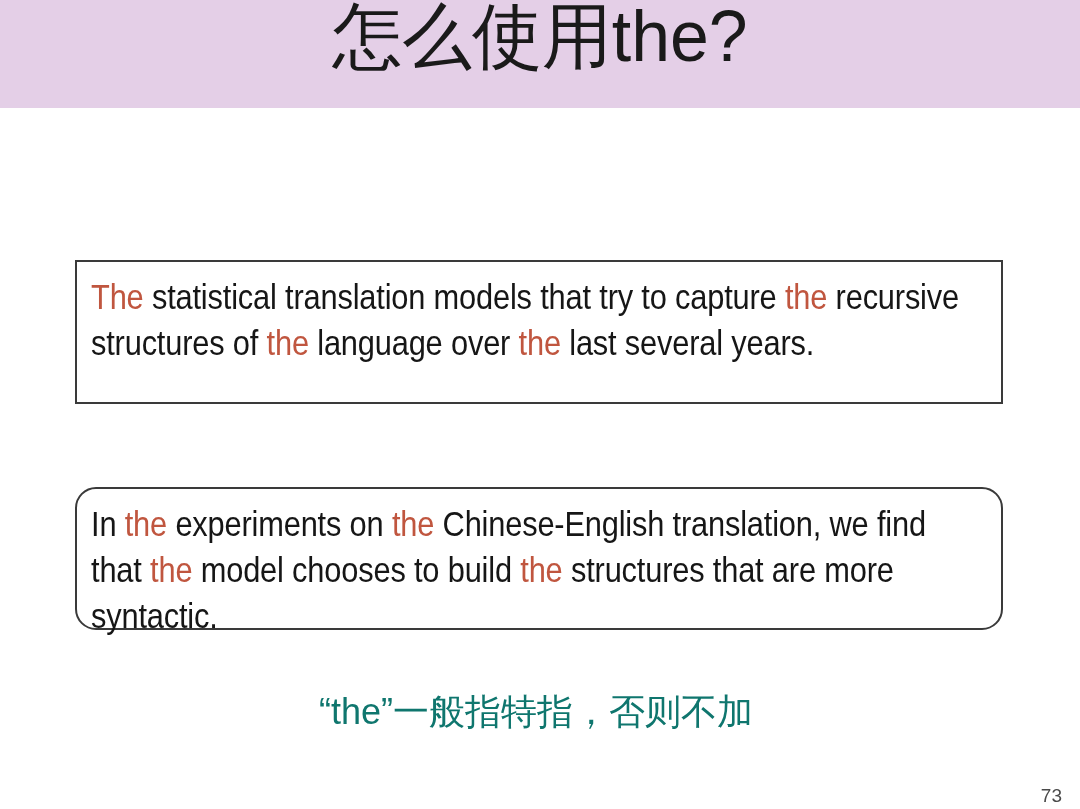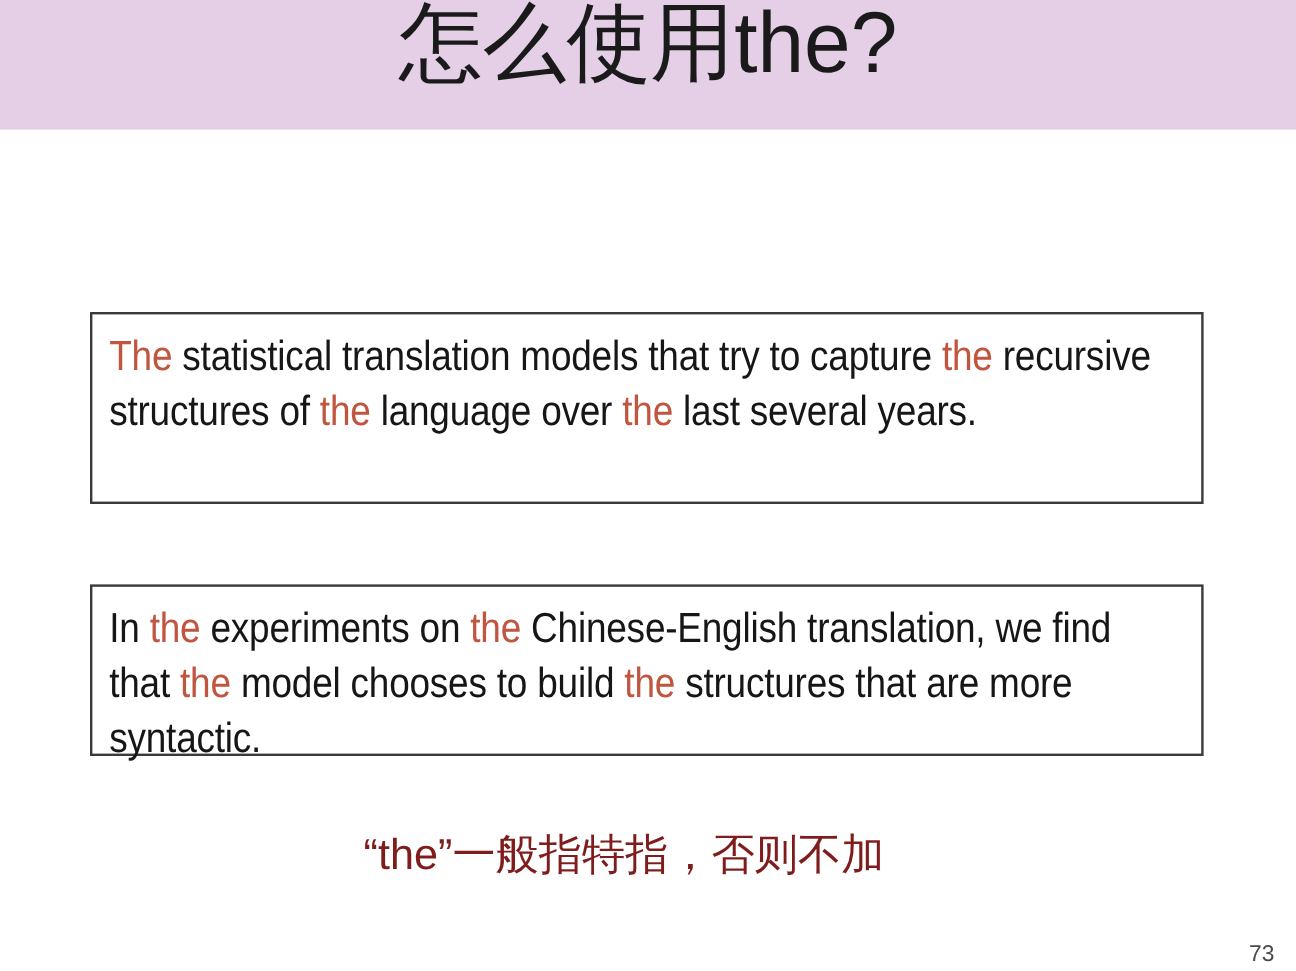--- a/index.html
+++ b/index.html
@@ -41,47 +41,47 @@
   
   .example-box {
     position: absolute;
     left: 75px;
     width: 928px;
     box-sizing: border-box;
     border: 2px solid #3a3a3a;
     background: #ffffff;
     padding: 12px 14px 10px 14px;
   }
-  #example-box-1 { top: 260px; height: 160px; }
-  #example-box-2 { top: 487px; height: 143px; }
+  #example-box-1 { top: 260px; height: 144px; }
+  #example-box-2 { top: 487px; height: 143px; border-radius: 21px; }
 
   .example-text {
     font-size: 35px;
     line-height: 46px;
     color: #161616;
     font-family: "Liberation Sans Narrow", "Liberation Sans", sans-serif;
     transform: scaleX(0.88);
     transform-origin: left top;
     width: 113%;
     letter-spacing: -0.2px;
   }
   .hl {
     color: #c0563f;
   }
 
   
   #caption {
     position: absolute;
-    left: 0;
+    left: 16px;
     top: 690px;
     width: 1040px;
     text-align: center;
     font-size: 36px;
     line-height: 44px;
-    color: #7f1d1d;
+    color: #0f766e;
     font-family: "Liberation Sans", "DejaVu Sans", sans-serif;
   }
 
   
   #page-number {
     position: absolute;
     right: 18px;
     bottom: 2px;
     font-size: 19px;
     color: #4a4a4a;

